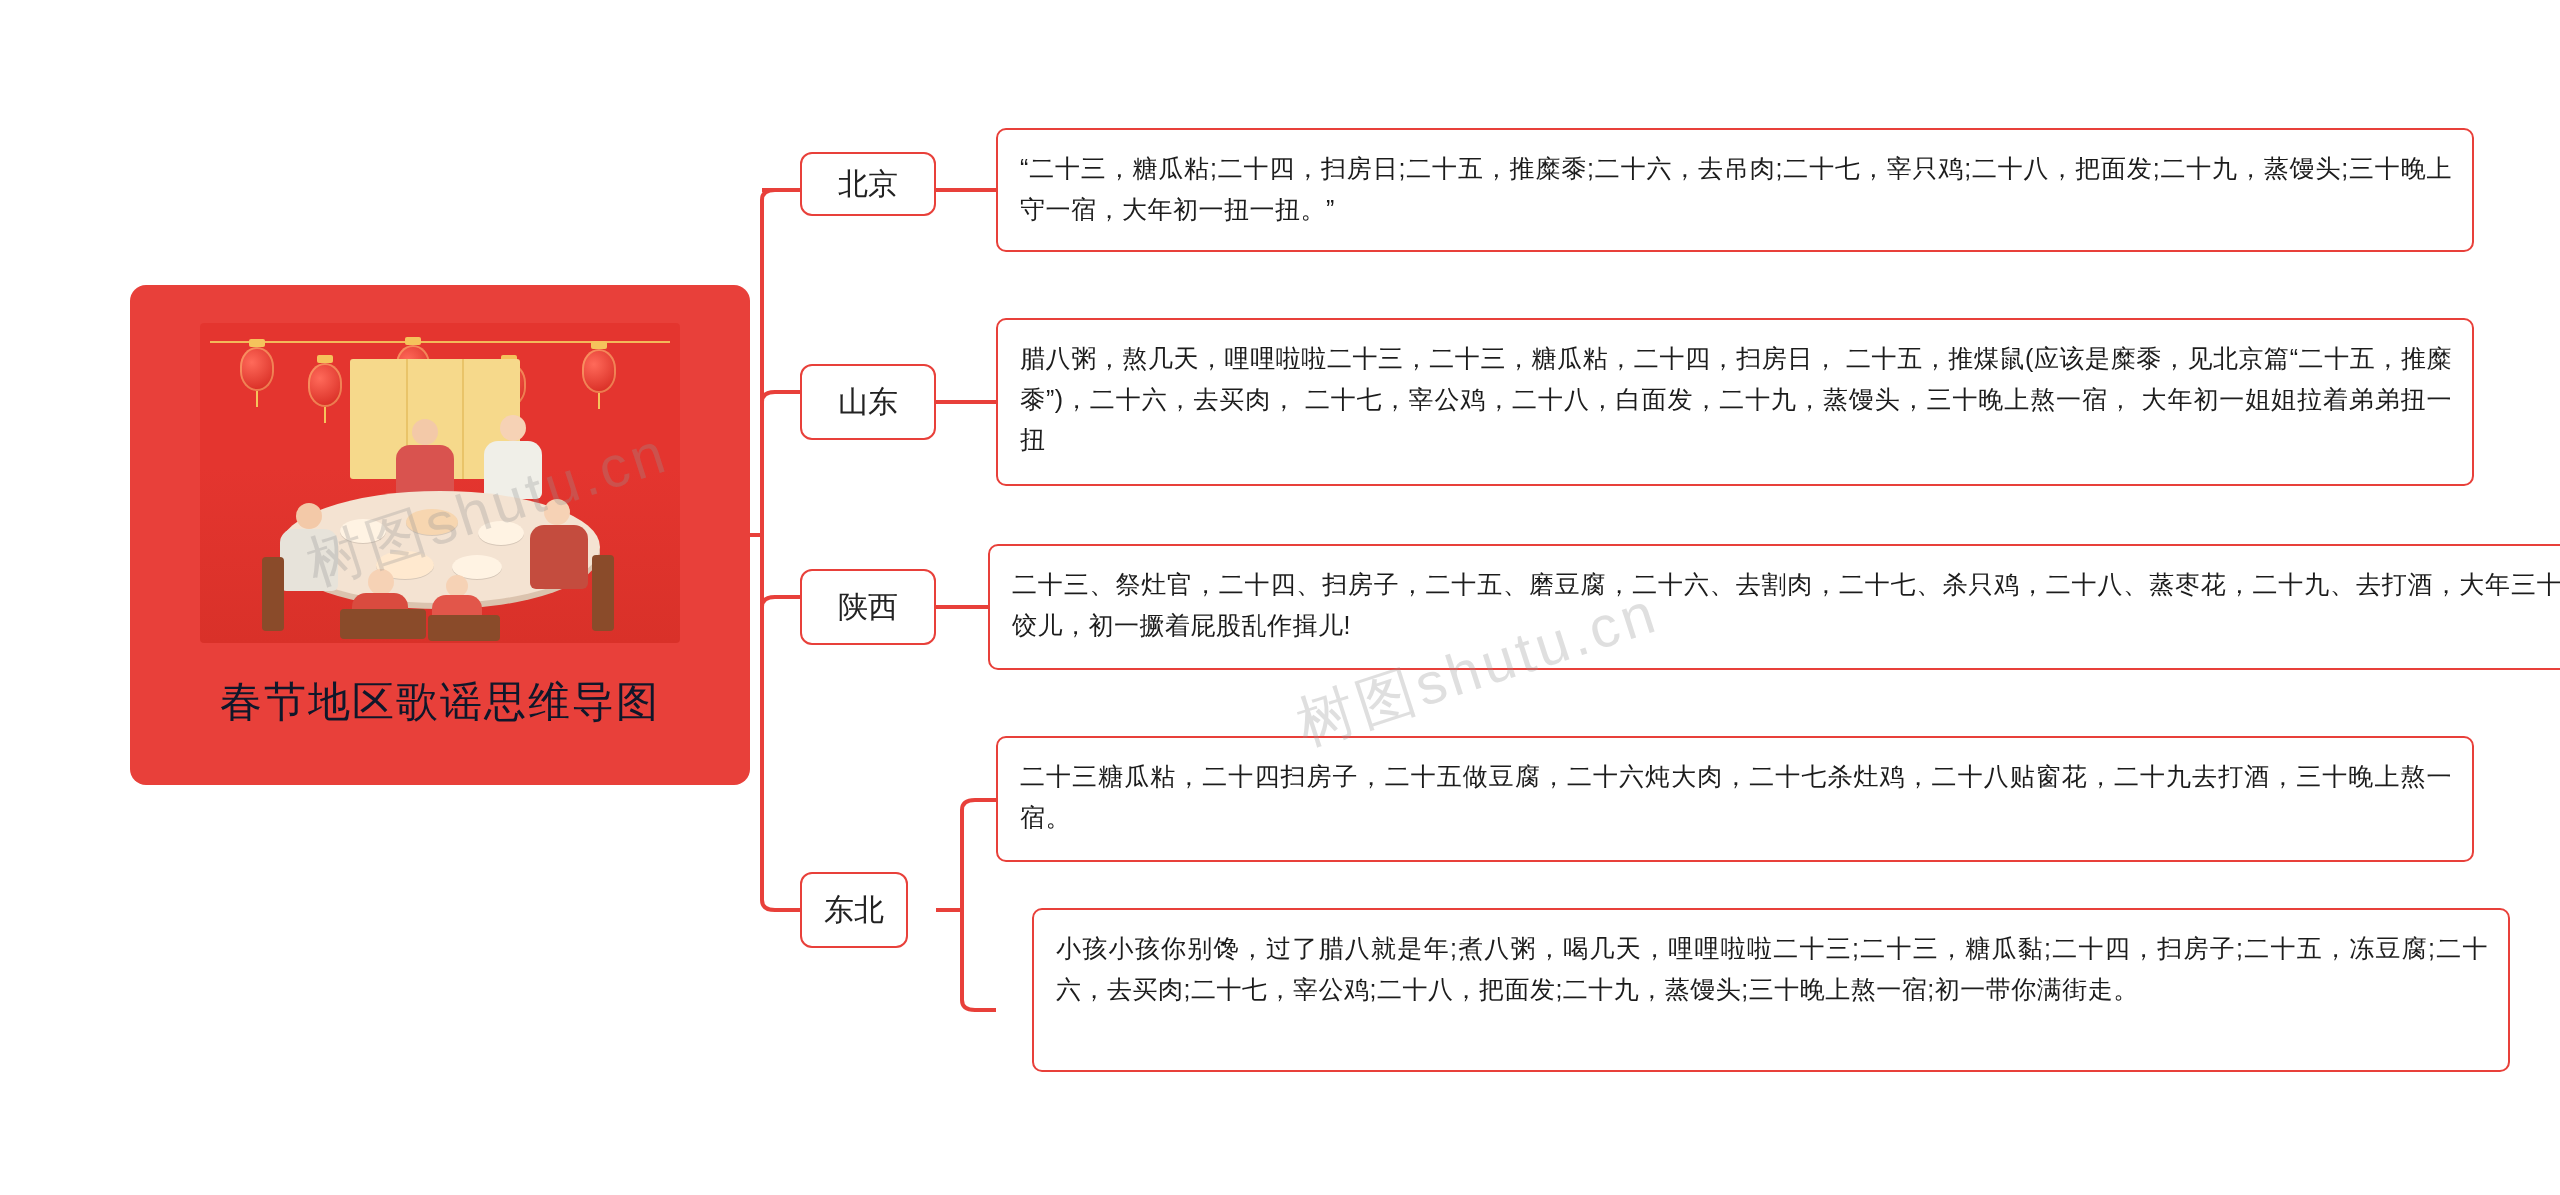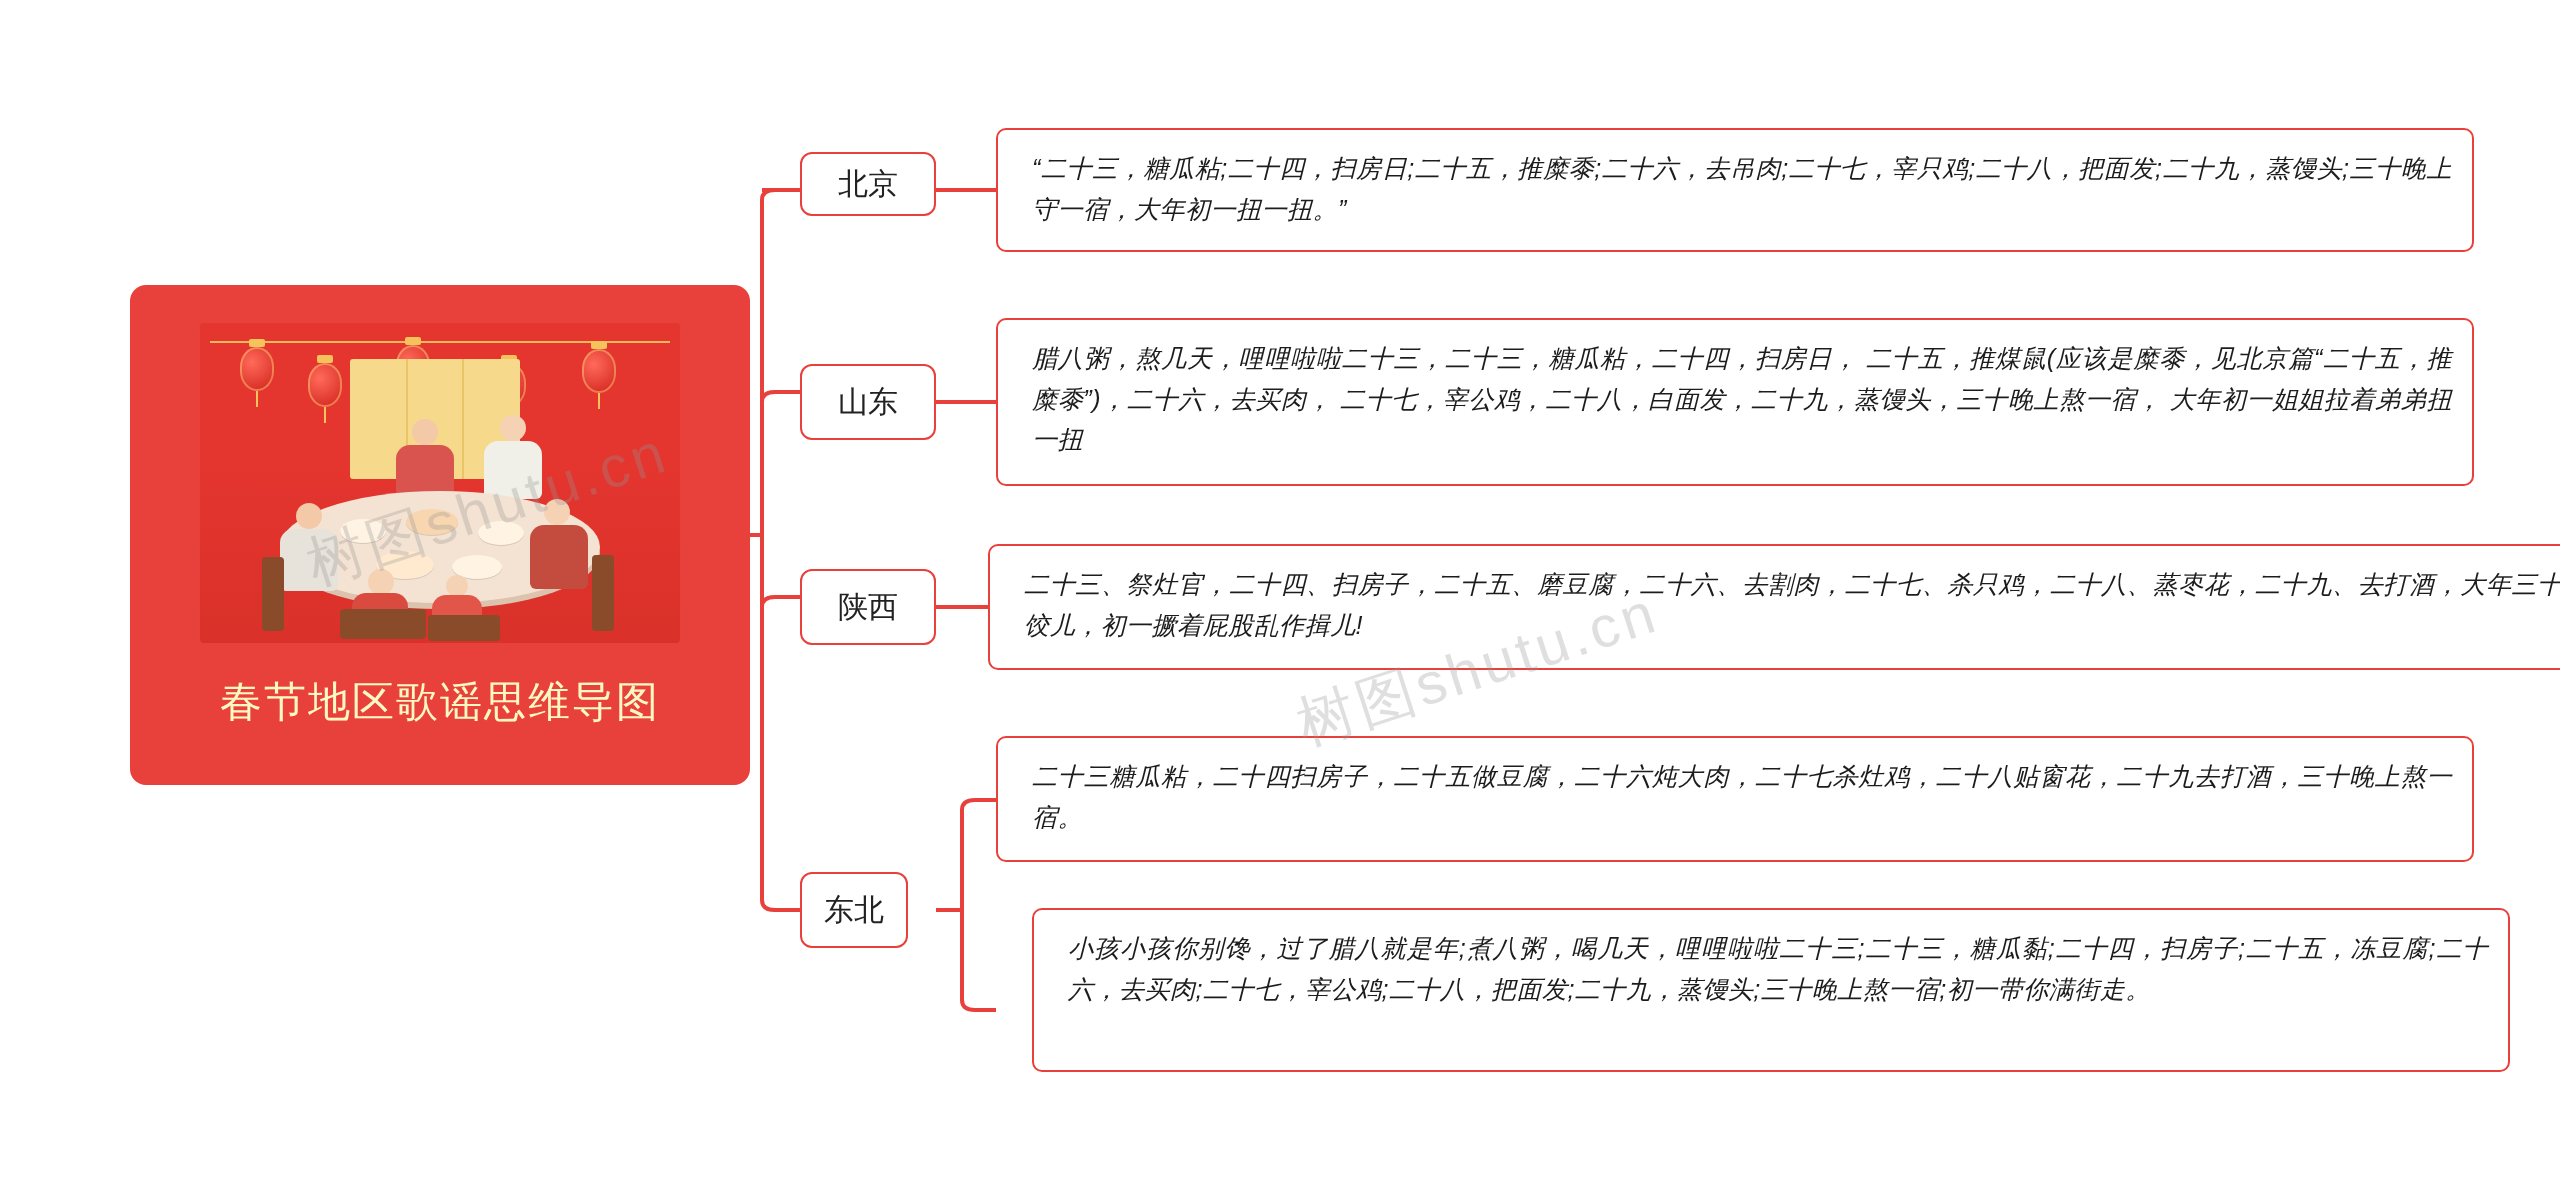--- a/index.html
+++ b/index.html
@@ -50,21 +50,21 @@
   #root-image {
     width: 480px;
     height: 320px;
     border-radius: 4px;
     position: relative;
     overflow: hidden;
     background: linear-gradient(180deg,#e4352f 0%, #e4352f 45%, #d93129 100%);
   }
   #root-title {
     margin-top: 34px;
-    color: #fef9c3;
+    color: #0f172a;
     font-size: 42px;
     letter-spacing: 2px;
     font-weight: 400;
     line-height: 1.2;
   }
 
   
   .ill-wall {
     position: absolute;
     left: 150px; top: 36px;
@@ -155,27 +155,26 @@
     box-sizing: border-box;
   }
 
   
   .leaf-node {
     position: absolute;
     background: #ffffff;
     border: 2px solid #e8403a;
     border-radius: 10px;
     box-sizing: border-box;
-    padding: 18px 20px 18px 34px;
+    padding: 18px 20px 18px 22px;
     color: #1c1c1c;
     font-size: 25px;
     line-height: 1.62;
     text-align: justify;
     letter-spacing: .5px;
-    font-style: italic;
   }
 
   
   .watermark {
     position: absolute;
     color: rgba(150,150,150,0.30);
     font-size: 58px;
     letter-spacing: 4px;
     transform: rotate(-18deg);
     white-space: nowrap;

